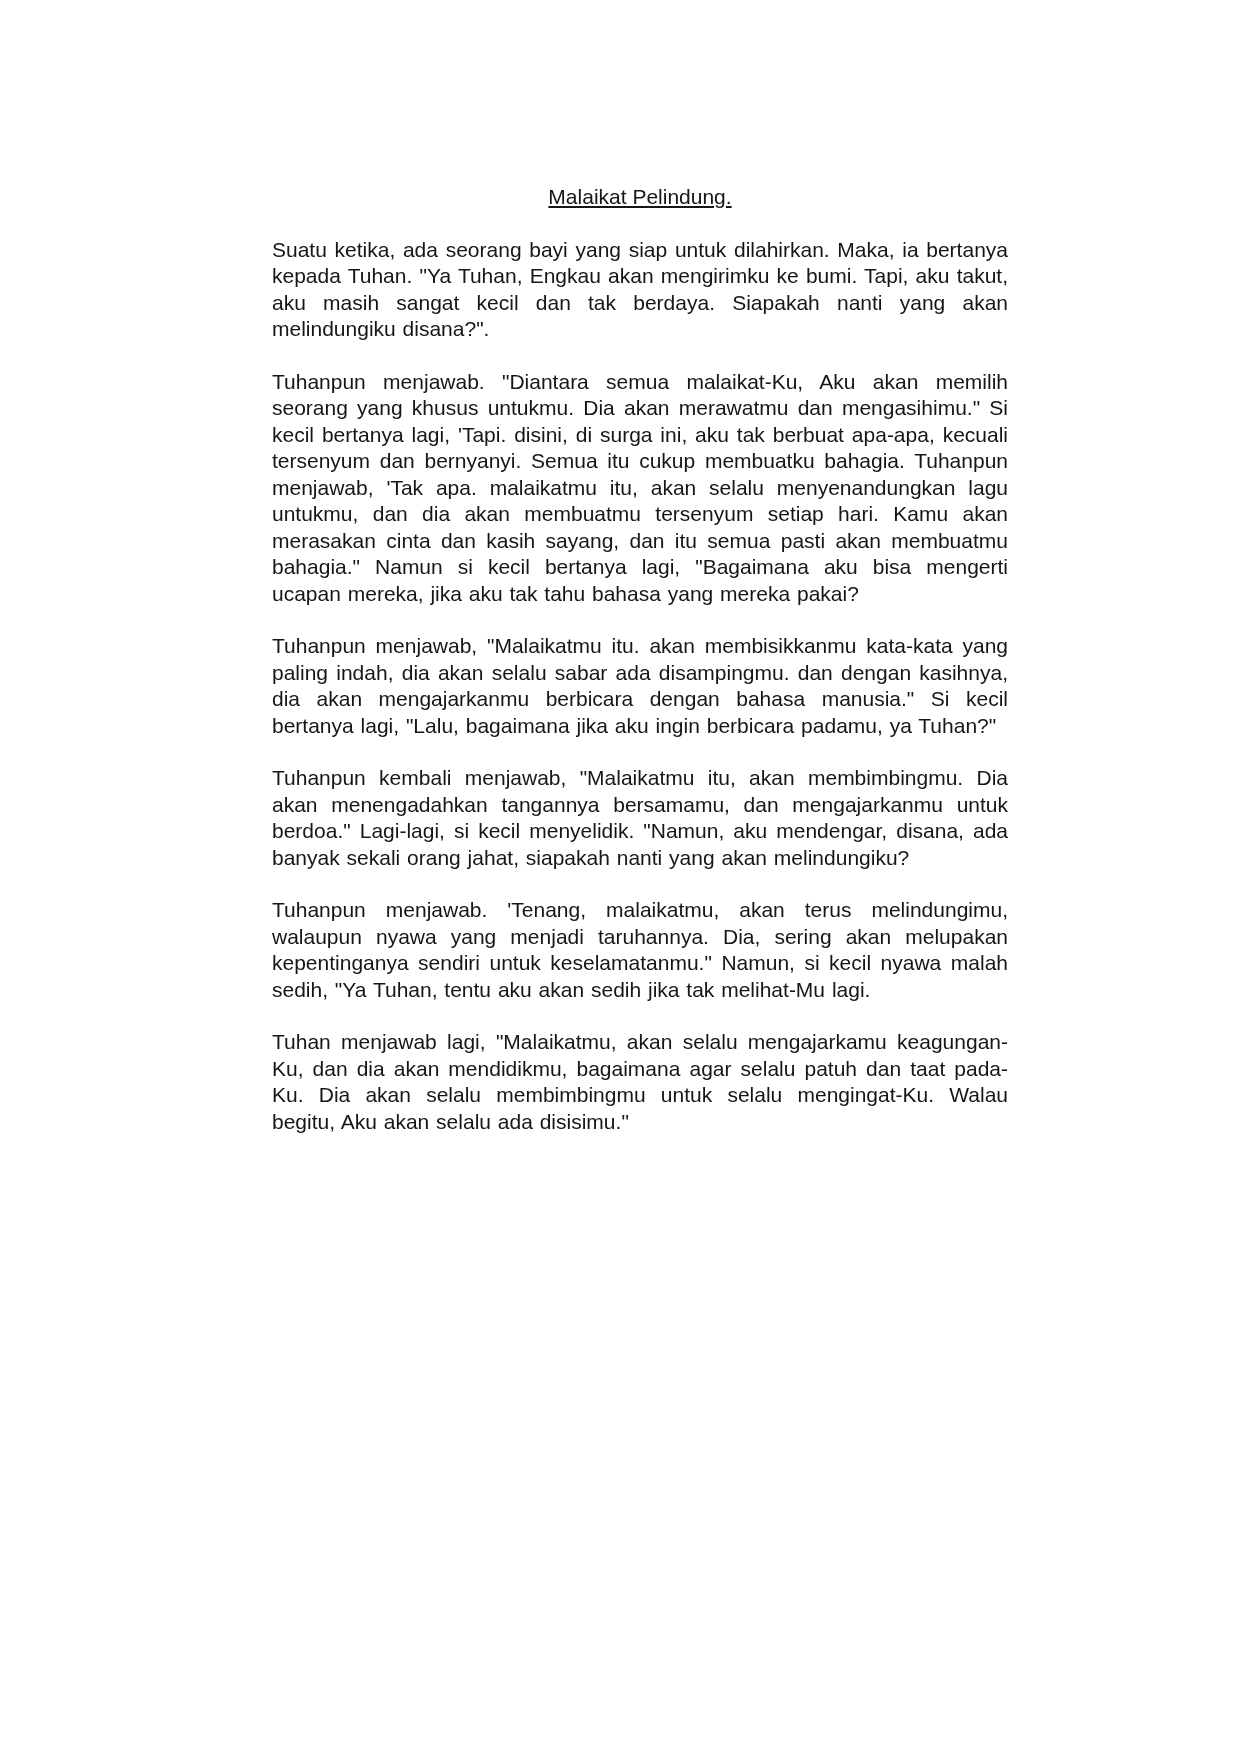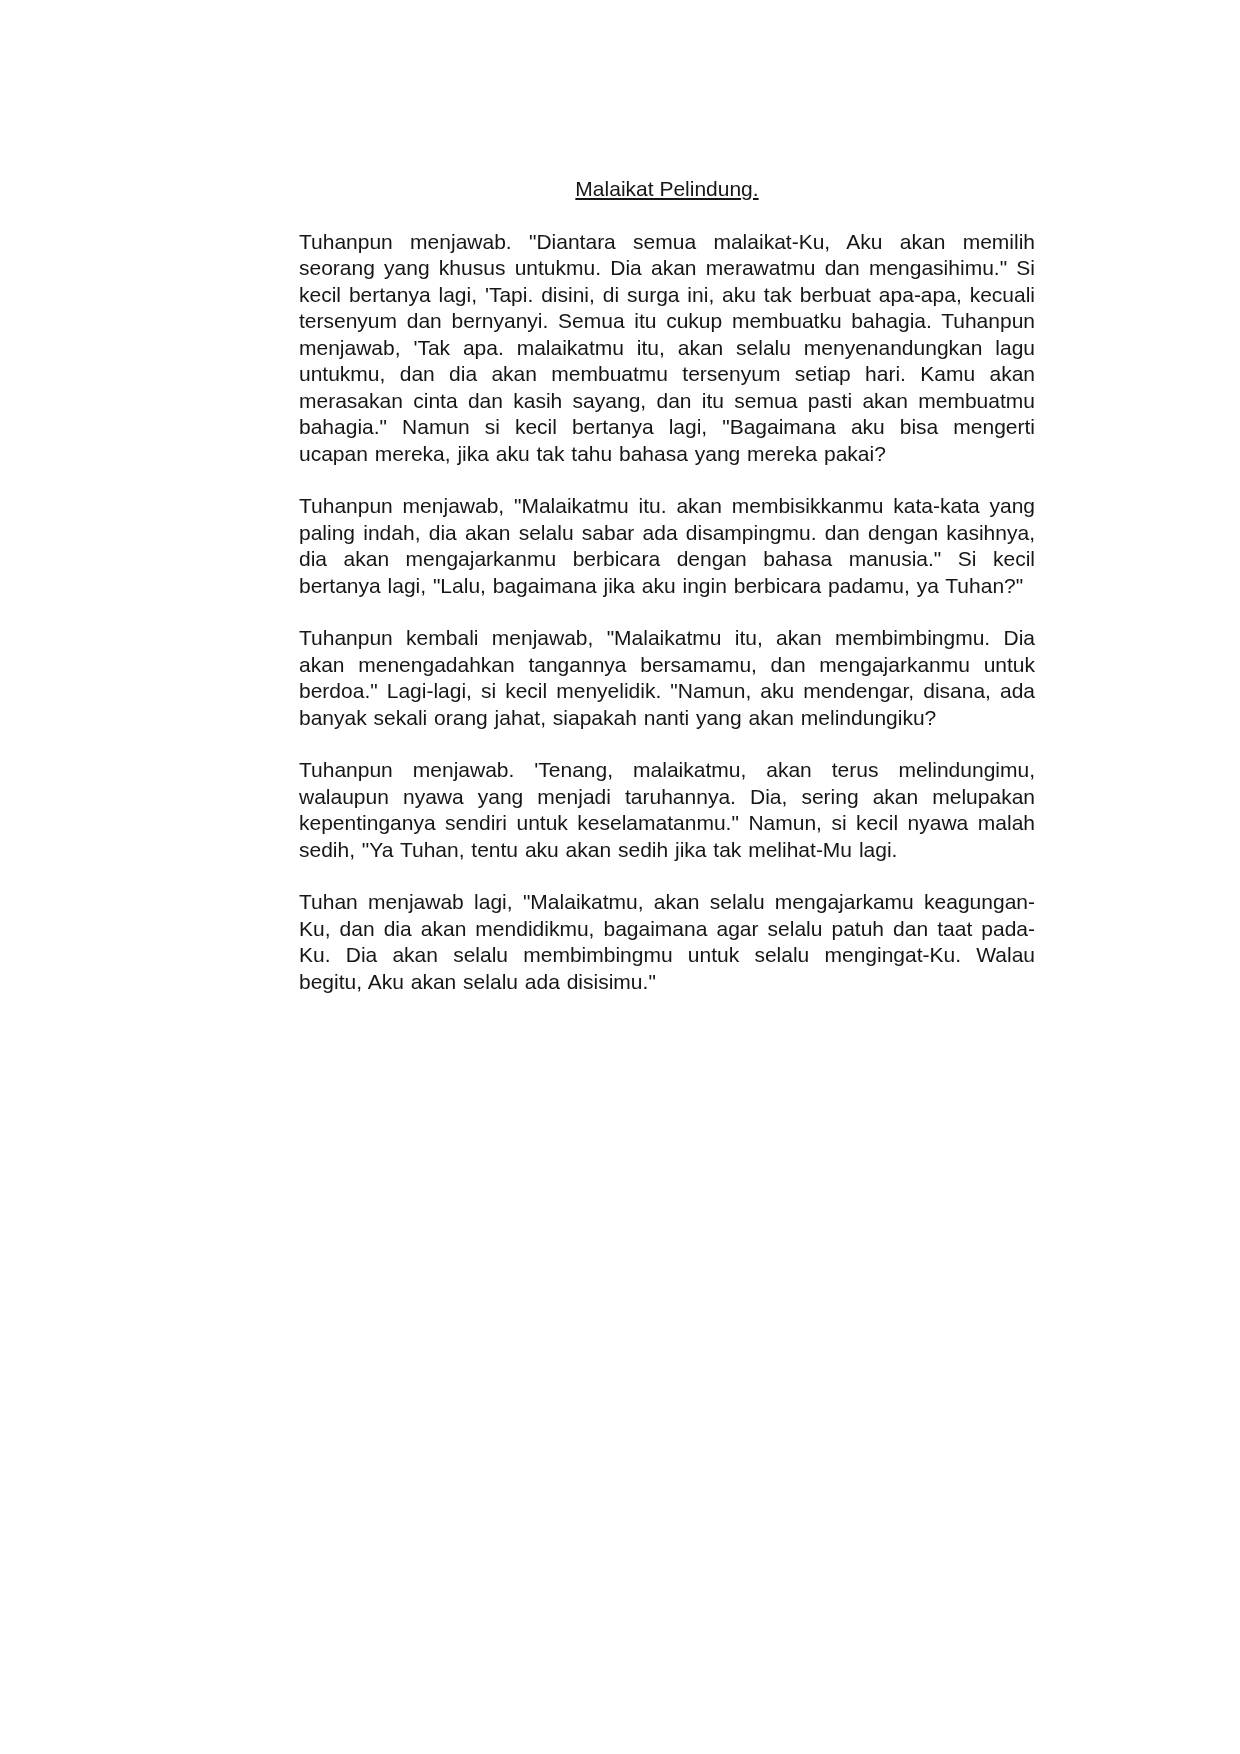--- a/index.html
+++ b/index.html
@@ -12,23 +12,22 @@
     width: 1240px;
     height: 1754px;
     background: #ffffff;
     overflow: hidden;
     font-family: "Liberation Sans", "DejaVu Sans", sans-serif;
     color: #161616;
   }
   .content {
     position: absolute;
     left: 272px;
-    top: 176px;
+    top: 184px;
     width: 736px;
-    margin-left: 27px;
   }
   .doc-title {
     font-size: 21px;
     line-height: 26.5px;
     font-weight: normal;
     text-align: center;
     text-decoration: underline;
     margin: 0 0 26px 0;
   }
   .para {
@@ -41,19 +40,20 @@
   .para:last-child {
     margin-bottom: 0;
   }
 </style>
 </head>
 <body>
 
 <div class="page">
   <div class="content">
     <div class="doc-title">Malaikat Pelindung.</div>
+    <p class="para">Suatu ketika, ada seorang bayi yang siap untuk dilahirkan. Maka, ia bertanya kepada Tuhan. "Ya Tuhan, Engkau akan mengirimku ke bumi. Tapi, aku takut, aku masih sangat kecil dan tak berdaya. Siapakah nanti yang akan melindungiku disana?".</p>
     <p class="para">Tuhanpun menjawab. "Diantara semua malaikat-Ku, Aku akan memilih seorang yang khusus untukmu. Dia akan merawatmu dan mengasihimu." Si kecil bertanya lagi, 'Tapi. disini, di surga ini, aku tak berbuat apa-apa, kecuali tersenyum dan bernyanyi. Semua itu cukup membuatku bahagia. Tuhanpun menjawab, 'Tak apa. malaikatmu itu, akan selalu menyenandungkan lagu untukmu, dan dia akan membuatmu tersenyum setiap hari. Kamu akan merasakan cinta dan kasih sayang, dan itu semua pasti akan membuatmu bahagia." Namun si kecil bertanya lagi, "Bagaimana aku bisa mengerti ucapan mereka, jika aku tak tahu bahasa yang mereka pakai?</p>
     <p class="para">Tuhanpun menjawab, "Malaikatmu itu. akan membisikkanmu kata-kata yang paling indah, dia akan selalu sabar ada disampingmu. dan dengan kasihnya, dia akan mengajarkanmu berbicara dengan bahasa manusia." Si kecil bertanya lagi, "Lalu, bagaimana jika aku ingin berbicara padamu, ya Tuhan?"</p>
     <p class="para">Tuhanpun kembali menjawab, "Malaikatmu itu, akan membimbingmu. Dia akan menengadahkan tangannya bersamamu, dan mengajarkanmu untuk berdoa." Lagi-lagi, si kecil menyelidik. "Namun, aku mendengar, disana, ada banyak sekali orang jahat, siapakah nanti yang akan melindungiku?</p>
     <p class="para">Tuhanpun menjawab. 'Tenang, malaikatmu, akan terus melindungimu, walaupun nyawa yang menjadi taruhannya. Dia, sering akan melupakan kepentinganya sendiri untuk keselamatanmu." Namun, si kecil nyawa malah sedih, "Ya Tuhan, tentu aku akan sedih jika tak melihat-Mu lagi.</p>
     <p class="para">Tuhan menjawab lagi, "Malaikatmu, akan selalu mengajarkamu keagungan-Ku, dan dia akan mendidikmu, bagaimana agar selalu patuh dan taat pada-Ku. Dia akan selalu membimbingmu untuk selalu mengingat-Ku. Walau begitu, Aku akan selalu ada disisimu."</p>
   </div>
 </div>
 
 </body></html>

